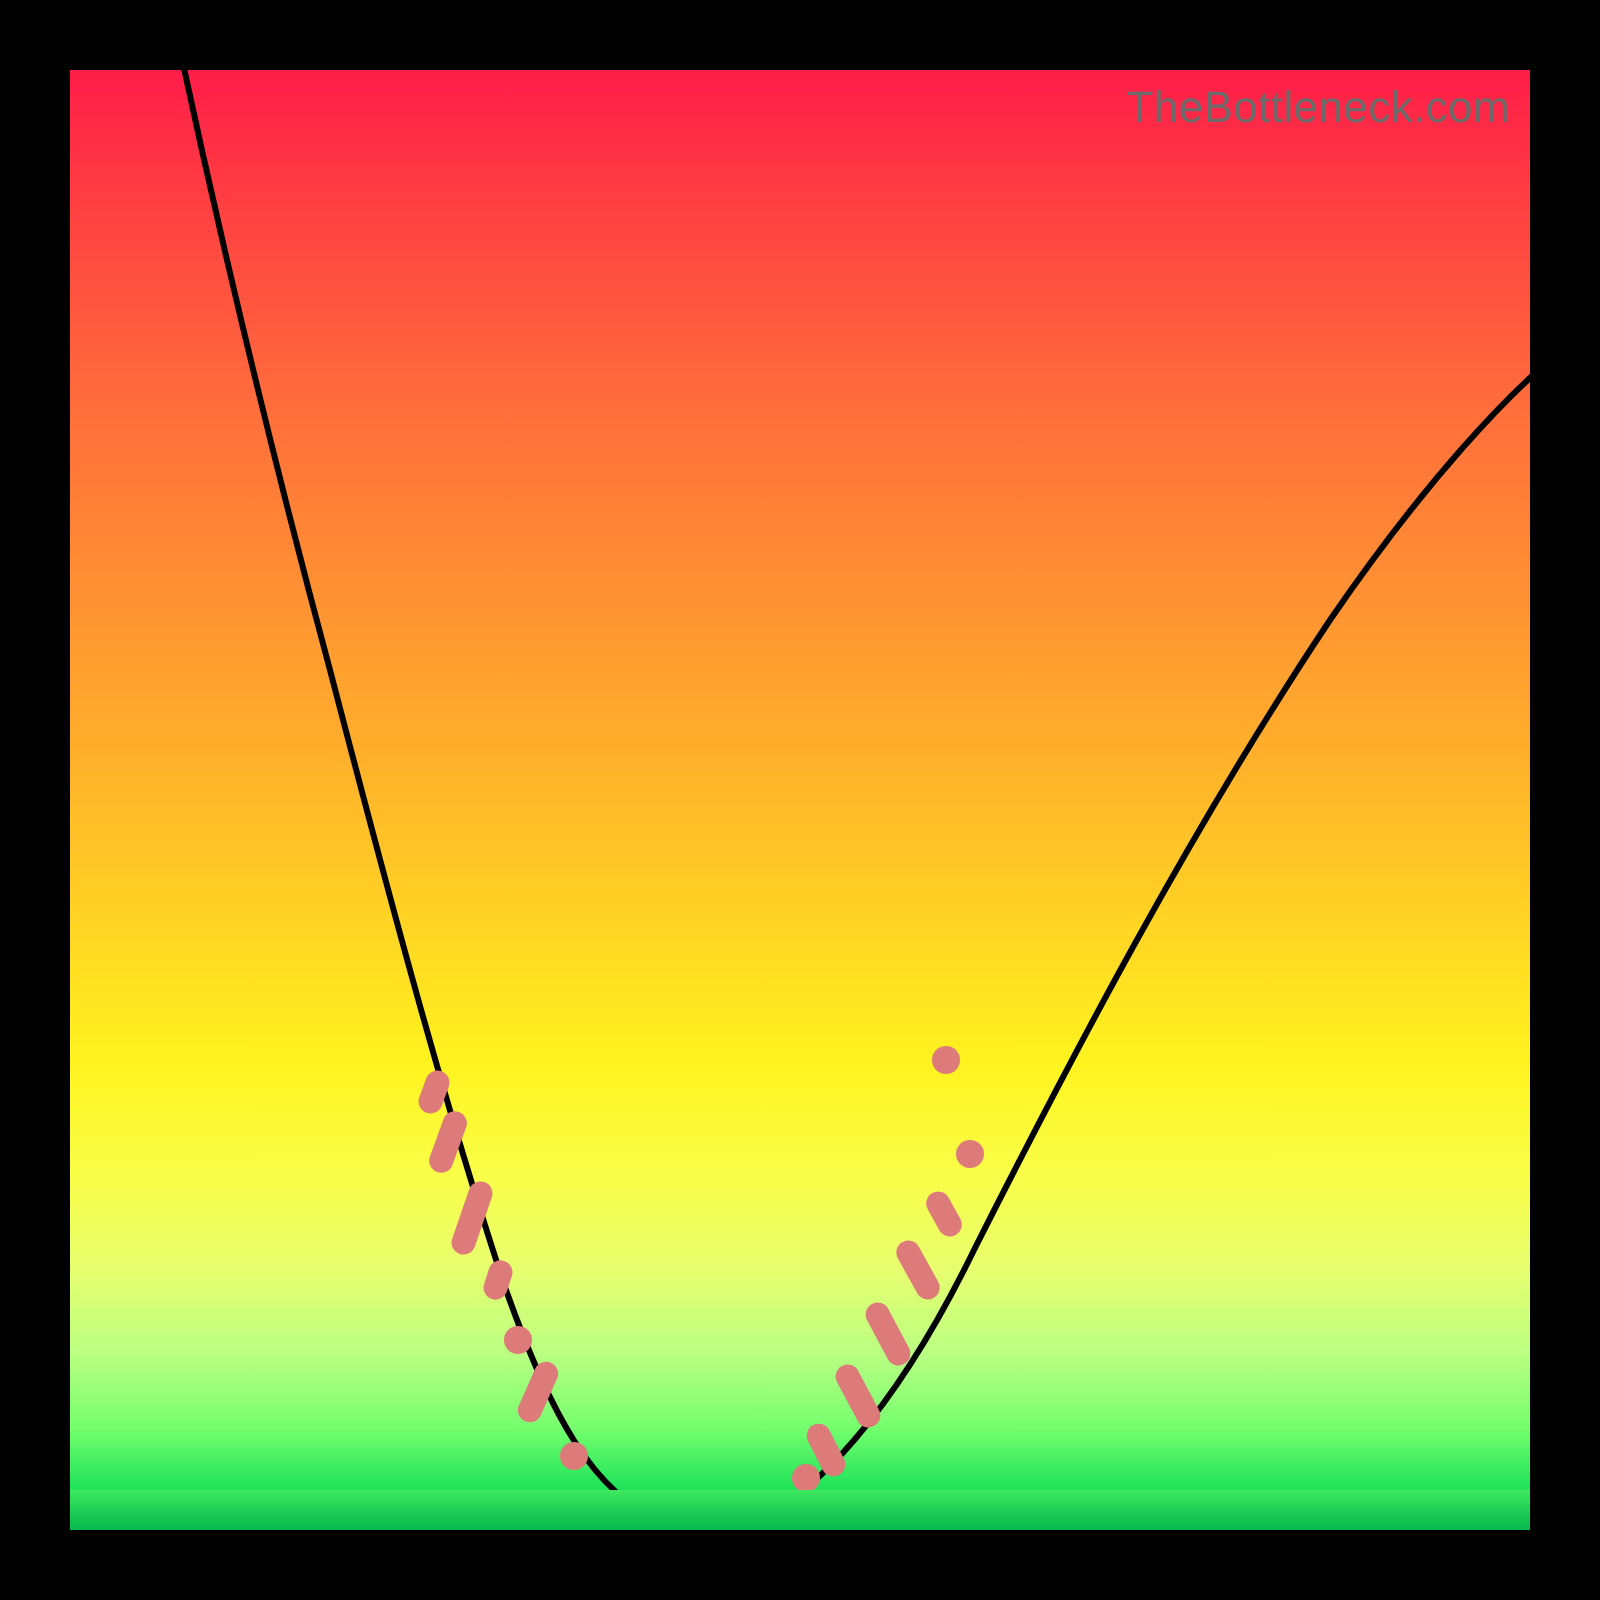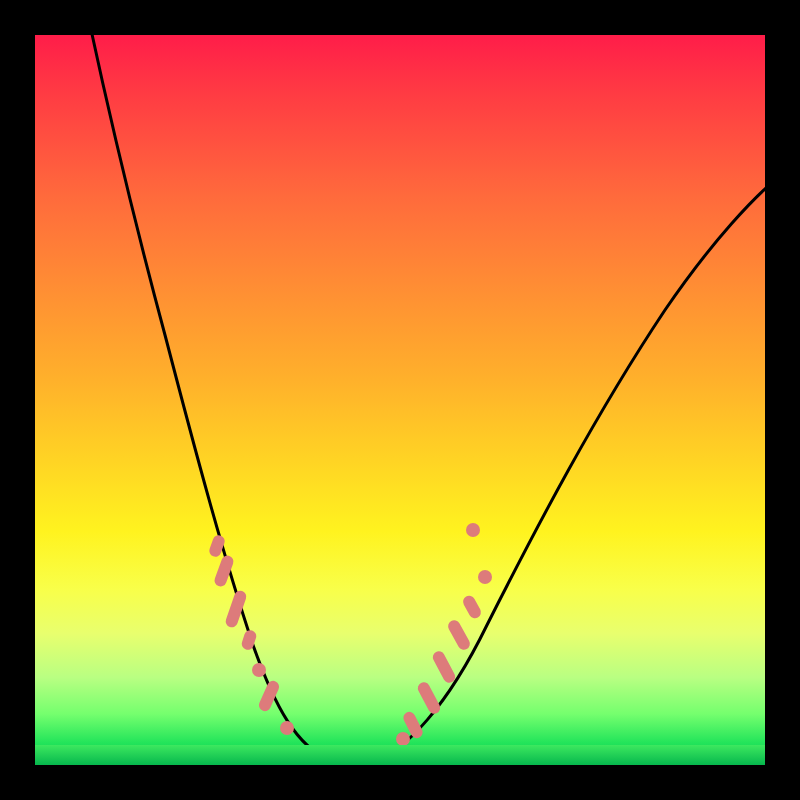--- a/index.html
+++ b/index.html
@@ -70,20 +70,21 @@
     height: 20px;
     background: linear-gradient(to bottom, #3de85f 0%, #06b74d 100%);
   }
 </style>
 </head>
 <body>
 
 <div class="frame">
   <div class="plot-area">
 
+    <div class="watermark">TheBottleneck.com</div>
 
     <svg class="curve" viewBox="0 0 730 730">
 
       <path d="M 55 -10
                C 70 60, 95 170, 130 300
                C 160 415, 188 520, 218 610
                C 240 672, 262 712, 295 725
                L 340 725
                C 370 716, 412 672, 452 590
                C 500 495, 560 380, 630 275

